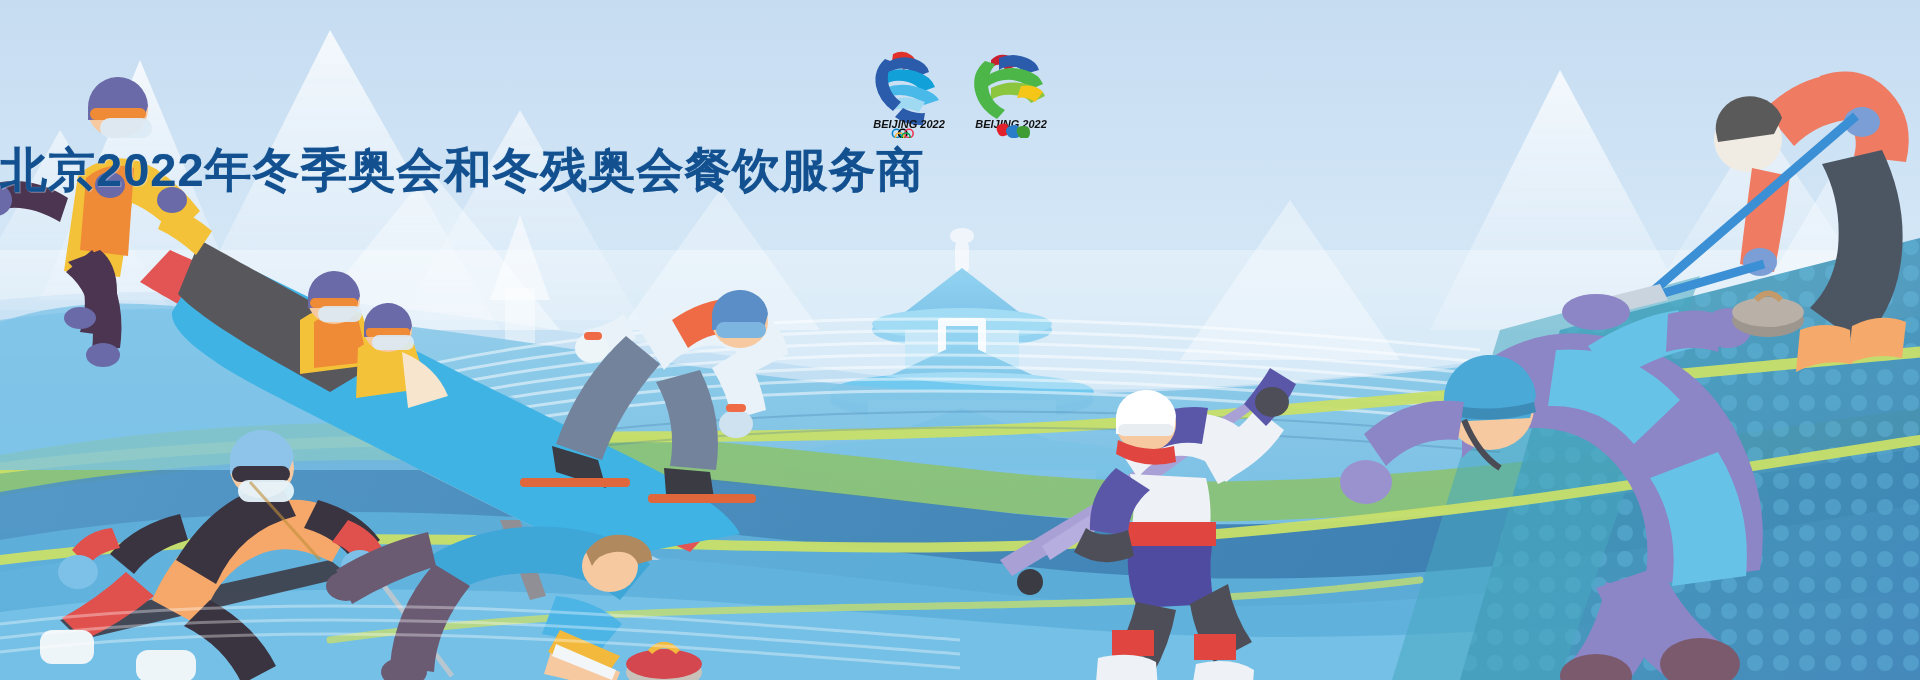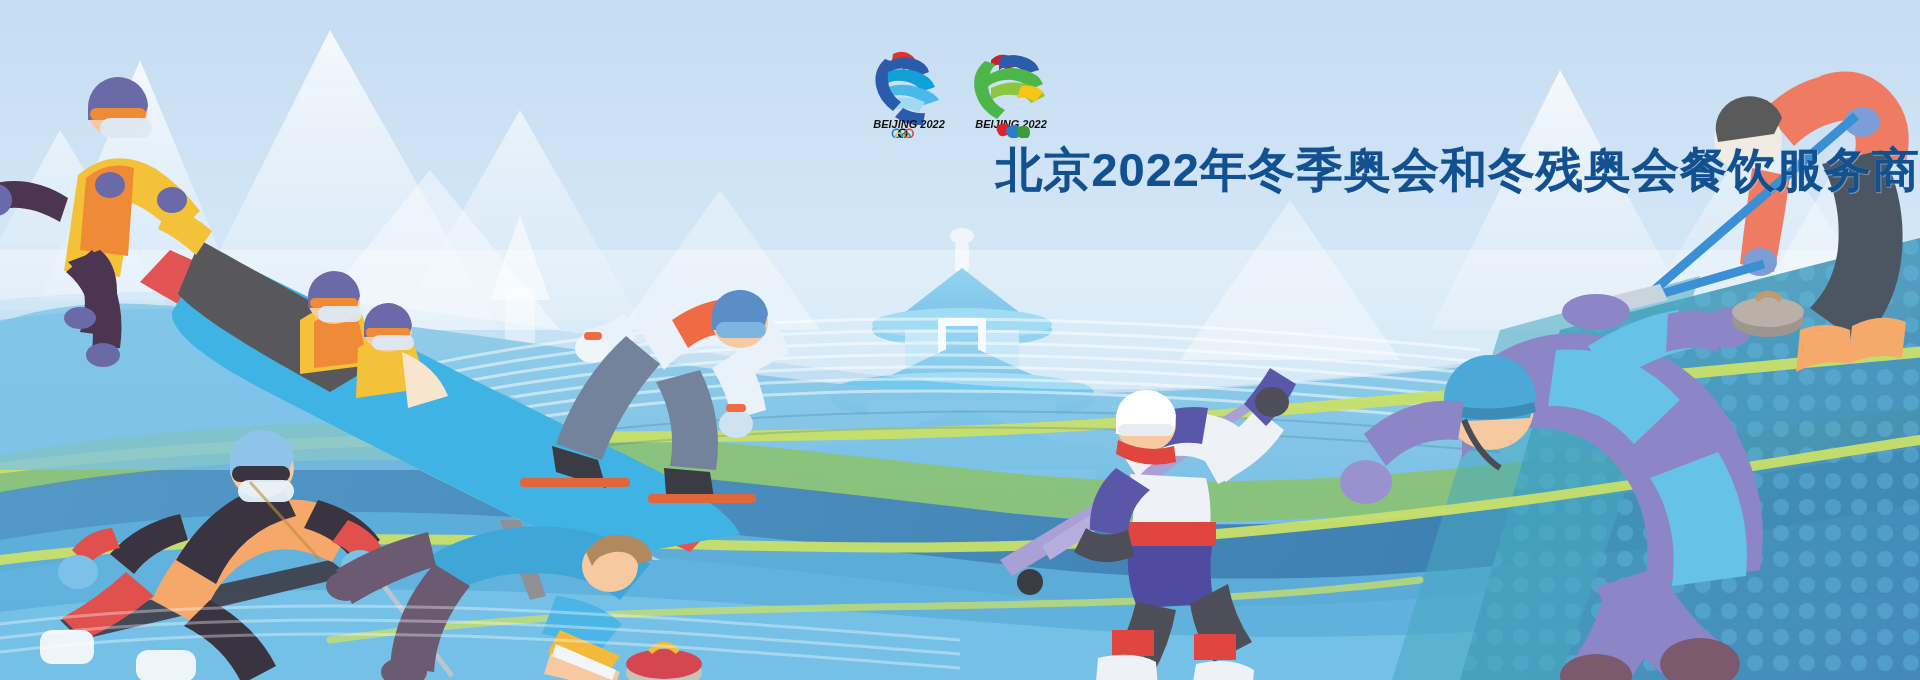--- a/index.html
+++ b/index.html
@@ -21,21 +21,21 @@
     z-index:40; pointer-events:none;
   }
   #emblems {
     position:absolute; left:860px; top:42px;
     width:200px; height:96px;
     display:flex; gap:10px; align-items:flex-start; justify-content:center;
   }
   .emblem { width:92px; height:96px; position:relative; }
   #title {
     position:absolute; left:0; top:140px; width:1920px;
-    text-align:right;
+    text-align:left;
     font-size:47px;
     font-weight:bold;
     letter-spacing:1px;
     color:#12508f;
     line-height:60px;
     white-space:nowrap;
     text-shadow:
        0 0 1px #5f94c4,
        1px 1px 0 rgba(255,255,255,.35);
   }

